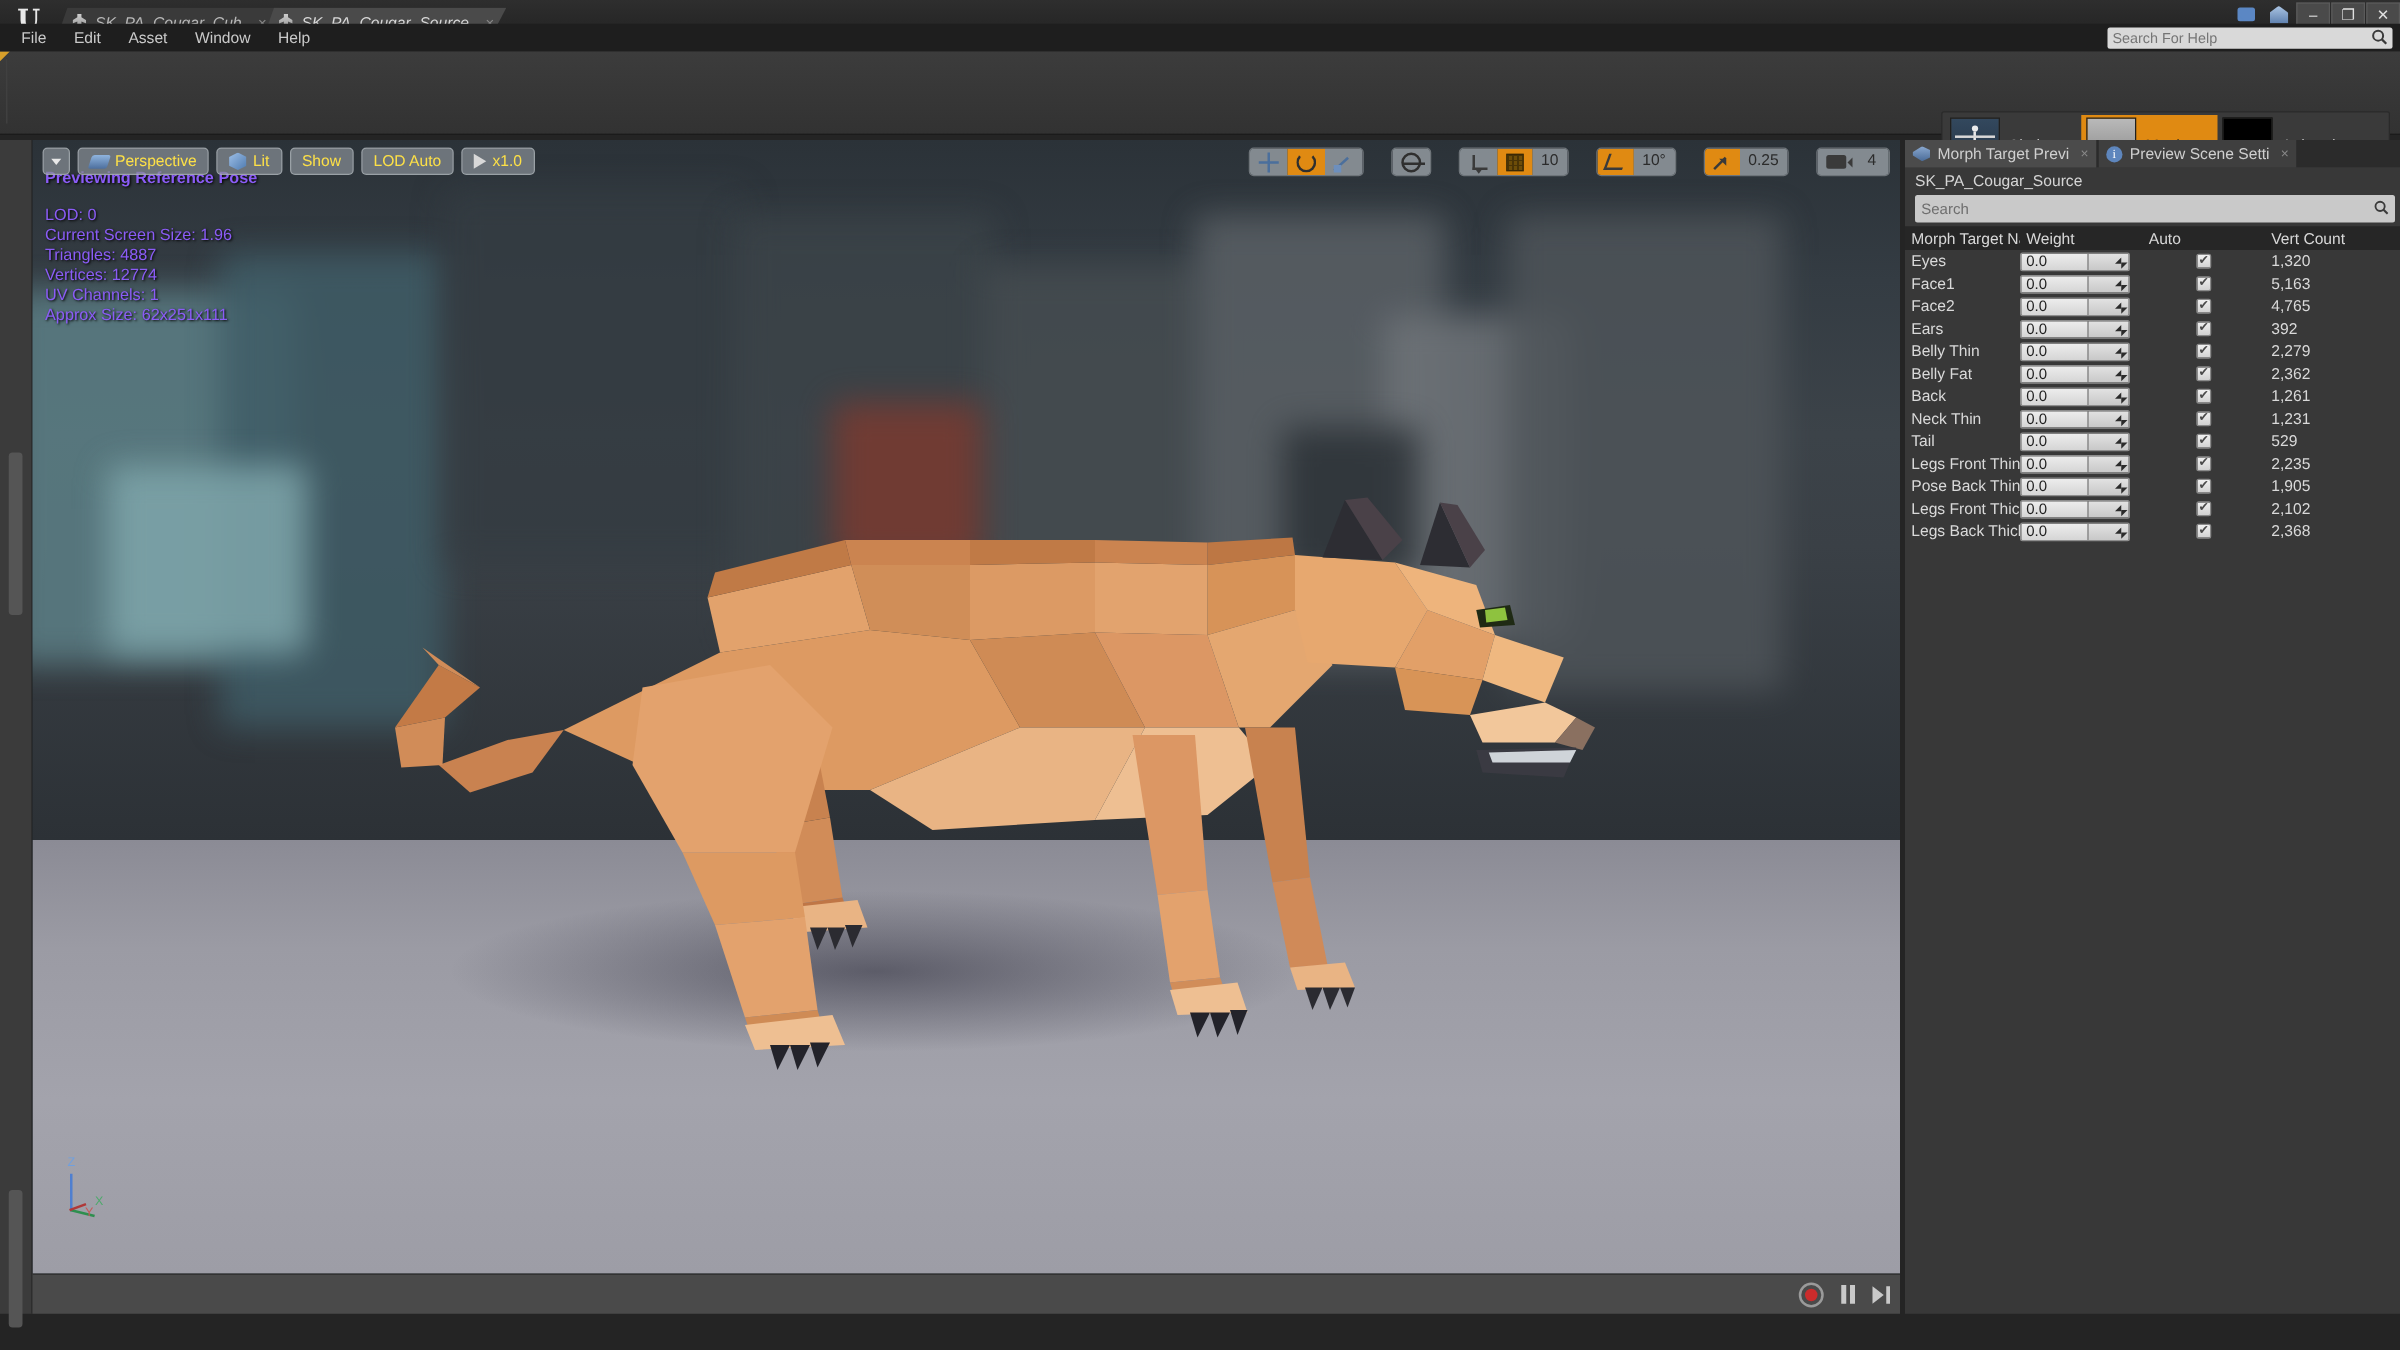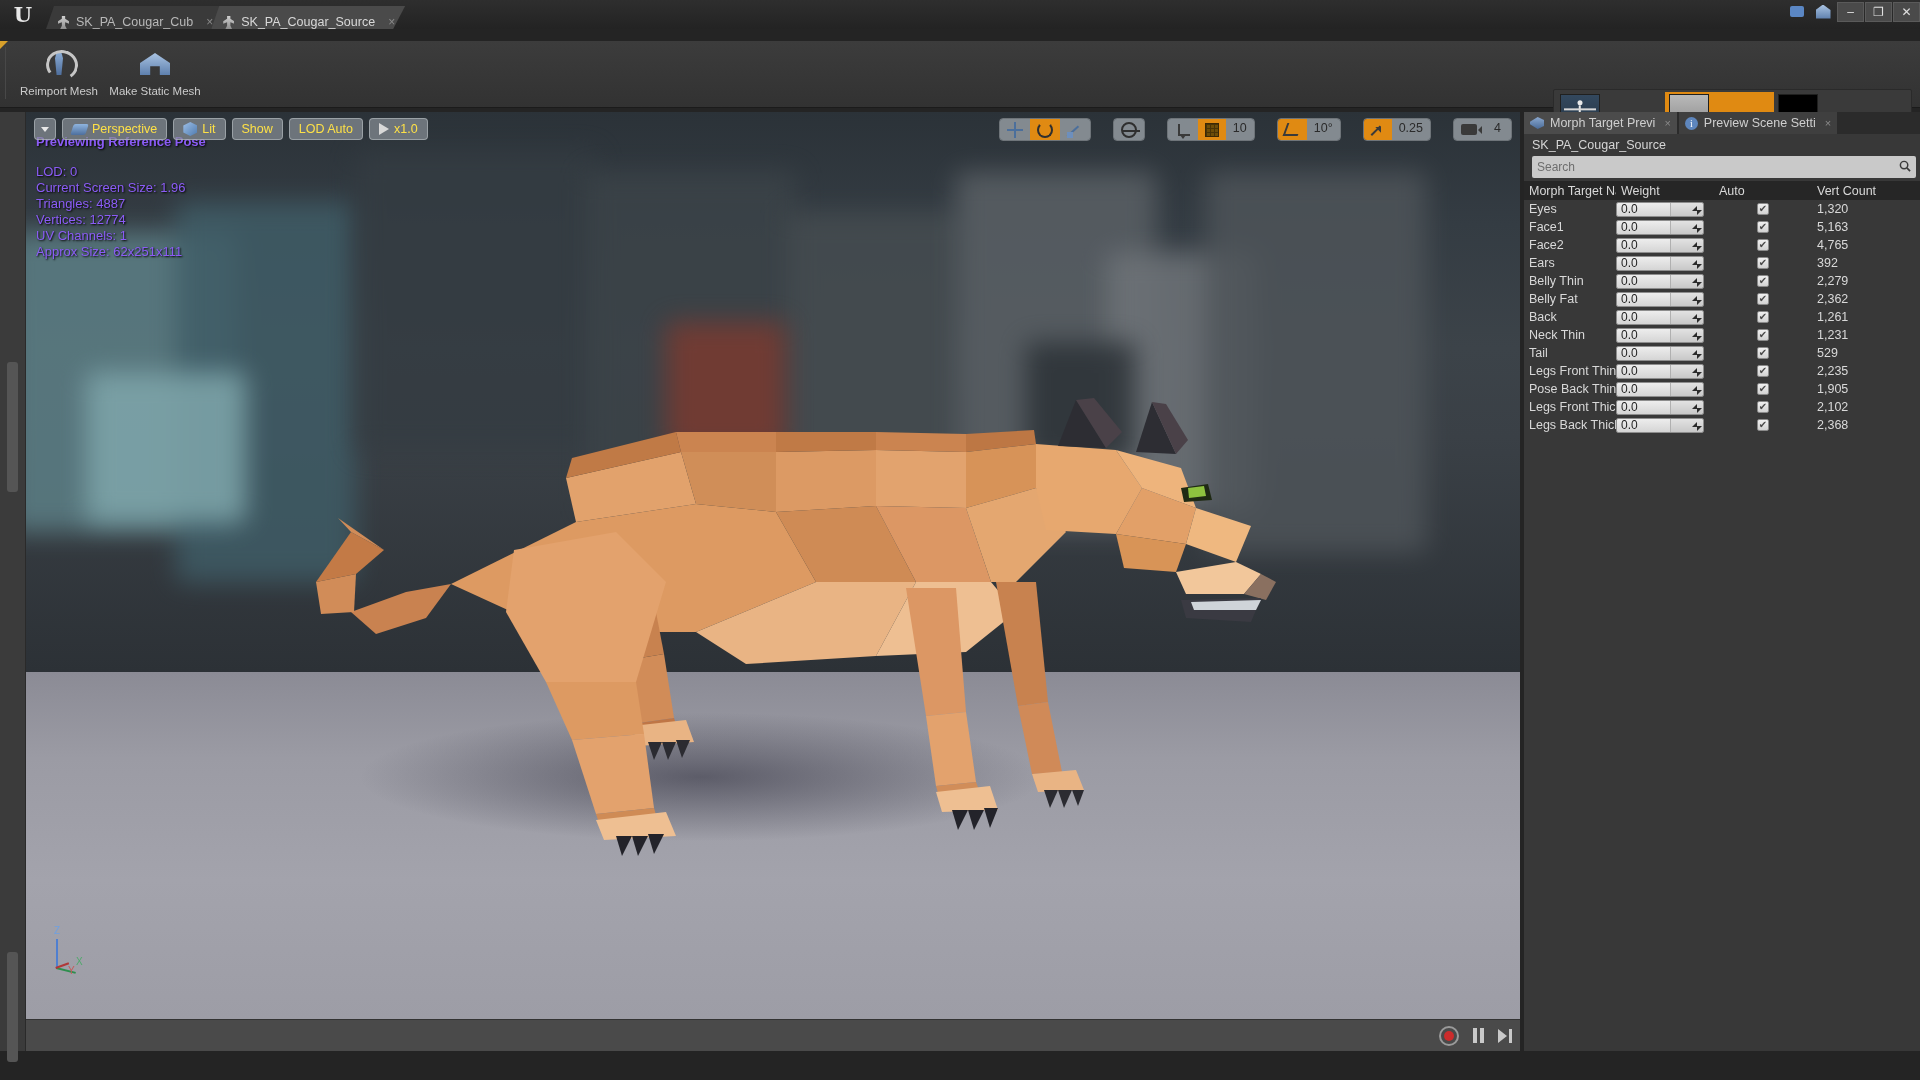--- a/index.html
+++ b/index.html
@@ -16,25 +16,26 @@
   .titlebar {
     position: absolute; top: 0; left: 0; width: 1920px; height: 29px;
     background: linear-gradient(#2e2e2e, #232323);
     display: flex; align-items: flex-end;
   }
   .ue-logo {
     width: 46px; height: 29px; display: flex; align-items: center; justify-content: center;
     color: #e8e8e8; font-size: 21px; font-family: "DejaVu Serif", serif; font-weight: bold;
   }
   .tab {
-    height: 23px; display: flex; align-items: flex-end; gap: 7px;
+    height: 23px; display: flex; align-items: center; gap: 7px;
     padding: 0 10px 0 12px; position: relative; margin-right: -12px;
     font-size: 12.5px; color: #b8b8b8;
     background: #3a3a3a;
     clip-path: polygon(8px 0, 100% 0, calc(100% - 12px) 100%, 0 100%);
+    font-style: italic;
   }
   .tab.active { background: #4a4a4a; color: #d8d8d8; z-index: 3; }
   .tab .tabicon {
     width: 11px; height: 13px; flex: none;
     background: linear-gradient(#cfcfcf, #8e8e8e);
     clip-path: polygon(35% 0,65% 0,65% 22%,100% 40%,100% 60%,65% 48%,65% 75%,80% 100%,20% 100%,35% 75%,35% 48%,0 60%,0 40%,35% 22%);
   }
   .tab .tabclose { font-size: 12px; color: #8a8a8a; margin-left: 6px; }
   .titlebar-right {
     position: absolute; right: 0; top: 0; height: 23px;
@@ -302,37 +303,43 @@
       <div class="tb-ico">
         <span style="width:15px;height:14px;background:linear-gradient(#a9c3e2,#5e80ae);display:block;
                      clip-path:polygon(50% 0,100% 40%,100% 100%,0 100%,0 40%)"></span>
       </div>
       <div class="winbtn">–</div>
       <div class="winbtn">❐</div>
       <div class="winbtn close">✕</div>
     </div>
   </div>
 
+  <div class="menubar">
+    <div class="menuitem">File</div>
+    <div class="menuitem">Edit</div>
+    <div class="menuitem">Asset</div>
+    <div class="menuitem">Window</div>
+    <div class="menuitem">Help</div>
+    <div class="help-search">
+      <span>Search For Help</span>
+      <span class="mag">
+        <svg width="13" height="13" viewBox="0 0 13 13">
+            <circle cx="5.5" cy="5.5" r="4" fill="none" stroke="#3a3a3a" stroke-width="1.6"></circle>
+            <line x1="8.5" y1="8.5" x2="12" y2="12" stroke="#3a3a3a" stroke-width="1.8"></line>
+          </svg>
+      </span>
+    </div>
+  </div>
 
   <div class="toolbar">
     <div class="tb-corner"></div>
 
 
     <div class="tbsep"></div>
 
-    <div class="tbgroup">
-      <div class="tbbtn wide">
-        <span class="icn icn-reimp"></span>
-        <span class="lbl">Reimport Mesh</span>
-      </div>
-      <div class="tbbtn wide">
-        <span class="icn icn-house"></span>
-        <span class="lbl">Make Static Mesh</span>
-      </div>
-    </div>
 
     <div class="modes">
       <div class="mode">
         <span class="thumb skel">
           <span class="stickman">
               <i class="head"></i>
               <i class="spine"></i>
               <i class="arms"></i>
               <i class="lleg"></i>
               <i class="rleg"></i>

